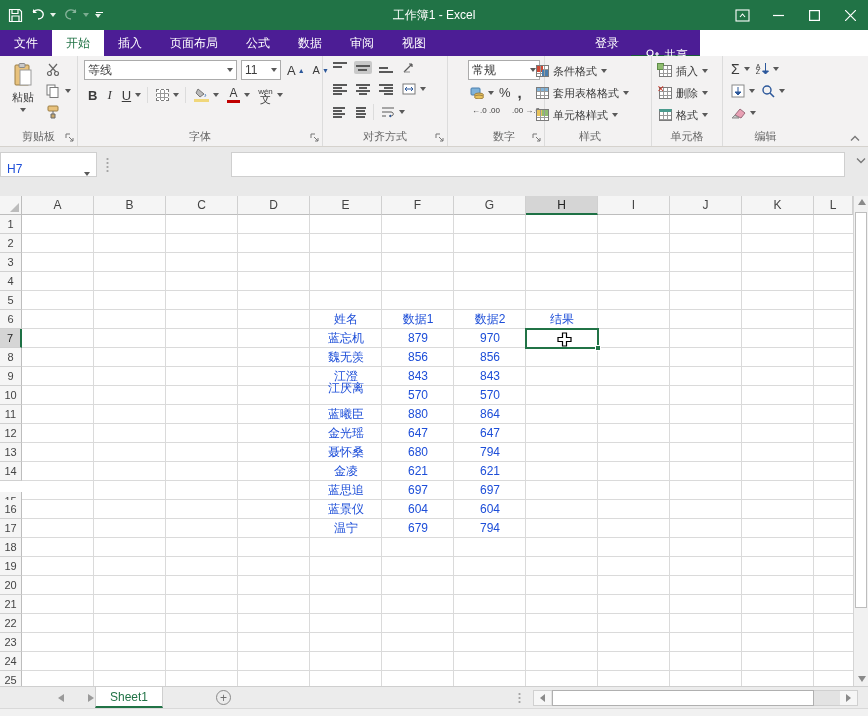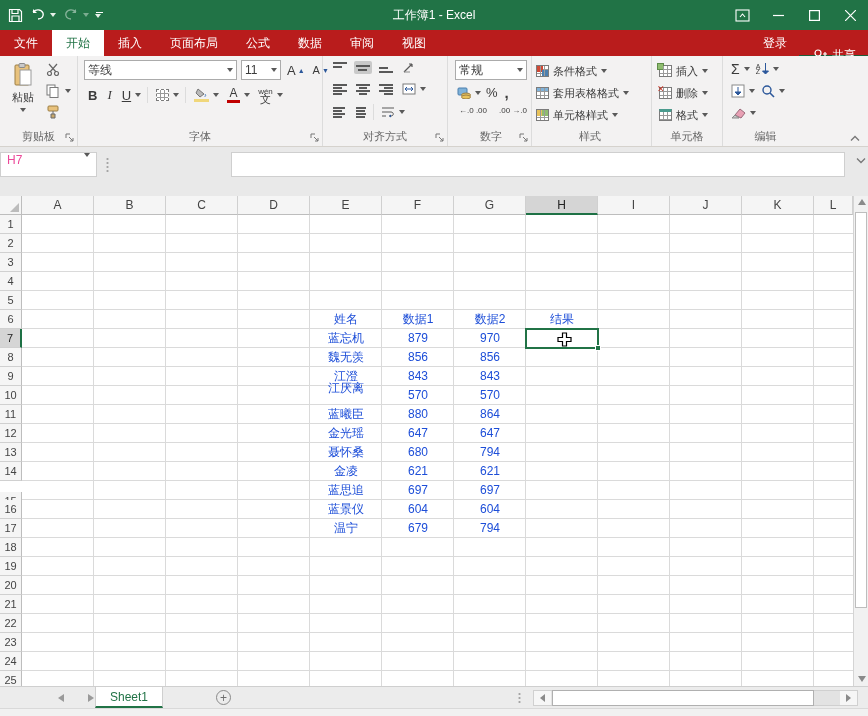--- a/index.html
+++ b/index.html
@@ -10,21 +10,21 @@
     -webkit-font-smoothing:antialiased; cursor:default;
   }
   
   .titlebar { position:absolute; left:0; top:0; width:868px; height:30px; background:#217346; color:#fff; }
   .qat { position:absolute; left:8px; top:0; height:30px; display:flex; align-items:center; gap:7px; }
   .qat .caret { margin-left:-3px; }
   .apptitle { position:absolute; left:0; right:0; top:0; height:30px; display:flex; align-items:center; justify-content:center; font-size:12px; color:#fff; }
   .wincontrols { position:absolute; right:0; top:0; height:30px; display:flex; }
   .winbtn { width:36px; height:30px; display:flex; align-items:center; justify-content:center; }
   
-  .tabrow { position:absolute; left:0; top:30px; width:868px; height:26px; background:#b91c1c; display:flex; align-items:stretch; color:#fff; font-size:12px; }
+  .tabrow { position:absolute; left:0; top:30px; width:700px; height:26px; background:#4c1d95; display:flex; align-items:stretch; color:#fff; font-size:12px; }
   .tab { padding:0 14px; display:flex; align-items:center; white-space:nowrap; }
   .tab.active { background:#fff; color:#217346; }
   .tellme { display:flex; align-items:center; gap:6px; margin-left:14px; color:#fff; white-space:nowrap; }
   .spacer { flex:1; }
   .signin { display:flex; align-items:center; padding:0 12px; white-space:nowrap; }
   .sharebtn { display:flex; align-items:center; gap:5px; padding:0 12px; background:#1c5f3b; white-space:nowrap;margin-top:25px; }
   
   .ribbon { position:absolute; left:0; top:56px; width:868px; height:91px; background:#f3f2f2; border-bottom:1px solid #d5d2cd; color:#3b3b3b; font-size:11px; }
   .rg { position:absolute; top:0; height:90px; border-right:1px solid #dcdcdc; }
   .rg-label { position:absolute; left:0; right:0; bottom:2px; text-align:center; color:#666; font-size:11px; }
@@ -46,21 +46,21 @@
   .b-left   { background-image:linear-gradient(#595959,#595959),linear-gradient(#595959,#595959),linear-gradient(#595959,#595959),linear-gradient(#595959,#595959); background-size:14px 2px,9px 2px,14px 2px,9px 2px; background-position:0 0,0 3px,0 6px,0 9px; }
   .b-cent   { background-image:linear-gradient(#595959,#595959),linear-gradient(#595959,#595959),linear-gradient(#595959,#595959),linear-gradient(#595959,#595959); background-size:14px 2px,8px 2px,14px 2px,8px 2px; background-position:0 0,3px 3px,0 6px,3px 9px; }
   .b-right  { background-image:linear-gradient(#595959,#595959),linear-gradient(#595959,#595959),linear-gradient(#595959,#595959),linear-gradient(#595959,#595959); background-size:14px 2px,9px 2px,14px 2px,9px 2px; background-position:0 0,5px 3px,0 6px,5px 9px; }
   .minitable { width:13px; height:12px; border:1px solid #7b7b7b; position:relative; background:#fff; display:inline-block; }
   .minitable:before { content:""; position:absolute; left:0; right:0; top:3px; height:1px; background:#9a9a9a; box-shadow:0 4px #9a9a9a; }
   .minitable:after  { content:""; position:absolute; top:0; bottom:0; left:3px; width:1px; background:#9a9a9a; box-shadow:4px 0 #9a9a9a; }
   .accent { position:absolute; width:6px; height:6px; }
   .tinytxt { font-size:8px; line-height:8px; color:#3b3b3b; }
   
   .fbar { position:absolute; left:0; top:147px; width:868px; height:49px; background:#e9e9e9; }
-  .namebox { position:absolute; left:0; top:5px; width:97px; height:25px; background:#fff; border:1px solid #cfcfcf; display:flex; align-items:flex-start; padding:0 6px; font-size:12px; color:#ec4899; }
+  .namebox { position:absolute; left:0; top:5px; width:97px; height:25px; background:#fff; border:1px solid #cfcfcf; display:flex; align-items:flex-end; padding:0 6px; font-size:12px; color:#1d4ed8; }
   .fgrip { position:absolute; left:106px; top:10px; width:3px; height:15px; background-image:radial-gradient(circle,#a5a5a5 1px,transparent 1.2px); background-size:3px 4px; }
   .fxbox { position:absolute; left:119px; top:5px; width:107px; height:25px; background:#fff; border:1px solid #cfcfcf; display:flex; align-items:center; justify-content:space-around; padding:0 8px; }
   .finput { position:absolute; left:231px; top:5px; width:614px; height:25px; background:#fff; border:1px solid #cfcfcf; font-size:12px; padding:0 5px; display:flex; align-items:center; }
   .fexpand { position:absolute; right:2px; top:10px; color:#777; }
   
   .grid { position:absolute; left:0; top:196px; width:853px; height:490px; background:#fff; overflow:hidden; font-size:12px; }
   .corner { position:absolute; left:0; top:0; width:22px; height:19px; background:#f5f5f5; border-right:1px solid #bdbdbd; border-bottom:1px solid #bdbdbd; }
   .corner i { position:absolute; right:2px; bottom:2px; width:0; height:0; border-left:9px solid transparent; border-bottom:9px solid #bcbcbc; }
   .colhead { position:absolute; top:0; height:19px; background:#f5f5f5; border-right:1px solid #d0d0d0; border-bottom:1px solid #bdbdbd; display:flex; align-items:center; justify-content:center; color:#444; font-size:12px; }
   .colhead.sel { background:#d5d5d5; border-bottom:2px solid #1e7145; color:#222; }
@@ -338,21 +338,21 @@
         <span class="caret" style="margin-left:-3px"></span>
       </div>
       <div class="rg-label">对齐方式</div>
       <span class="launcher">
         <svg width="9" height="9" viewBox="0 0 9 9">
             <path d="M1 1 h4 M1 1 v4 M4 4 l4 4 M8 5 v3 h-3" fill="none" stroke="#777" stroke-width="1"></path>
           </svg>
       </span>
     </div>
 
-    <div class="rg" style="left:451px;width:81px">
+    <div class="rg" style="left:464px;width:81px">
       <div class="rrow" style="left:4px;top:4px">
         <span class="combo" style="width:72px">
           <span>常规</span>
             <span class="caret"></span>
         </span>
       </div>
       <div class="rrow" style="left:4px;top:27px;gap:3px">
         <span class="sb">
           <svg width="15" height="13" viewBox="0 0 15 13">
               <rect x="1" y="2" width="9" height="7" rx="1" fill="#7fb2d9" stroke="#4a7fae"></rect>

